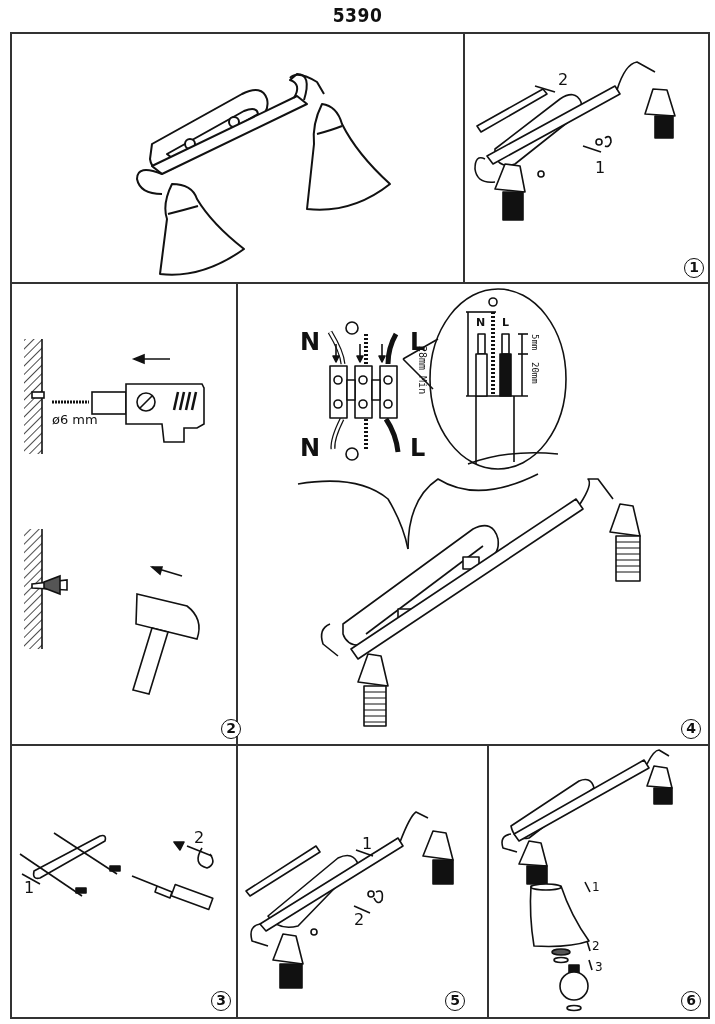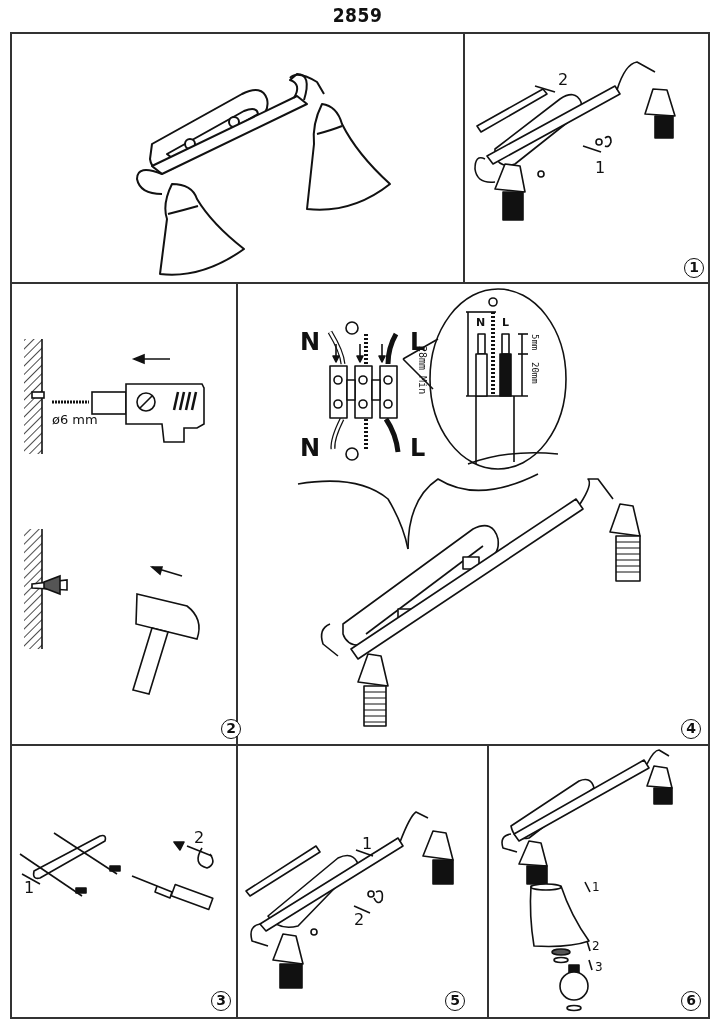--- a/index.html
+++ b/index.html
@@ -6,21 +6,21 @@
   body{width:715px;height:1024px;position:relative;overflow:hidden;font-family:"DejaVu Sans",sans-serif;color:#111;}
   .title{position:absolute;left:0;top:4px;width:715px;text-align:center;font-size:19px;font-weight:bold;letter-spacing:0.5px;font-family:"DejaVu Sans Condensed","DejaVu Sans",sans-serif;}
   .panel{position:absolute;box-sizing:border-box;}
   svg{position:absolute;left:0;top:0;}
   .stepnum{position:absolute;width:20px;height:20px;border:1.6px solid #111;border-radius:50%;box-sizing:border-box;text-align:center;font-size:14px;line-height:17px;font-weight:bold;font-family:"DejaVu Sans",sans-serif;background:#fff;}
   .lbl{position:absolute;font-family:"DejaVu Sans",sans-serif;}
 </style>
 </head>
 <body>
 
-<div class="title">2859</div>
+<div class="title">5390</div>
 
 <svg width="715" height="1024">
   <g stroke="#333" stroke-width="2" fill="none">
     <rect x="11" y="33" width="698" height="985"></rect>
     <line x1="11" y1="283" x2="709" y2="283"></line>
     <line x1="464" y1="33" x2="464" y2="283"></line>
     <line x1="237" y1="283" x2="237" y2="745"></line>
     <line x1="11" y1="745" x2="709" y2="745"></line>
     <line x1="237" y1="745" x2="237" y2="1018"></line>
     <line x1="488" y1="745" x2="488" y2="1018"></line>

